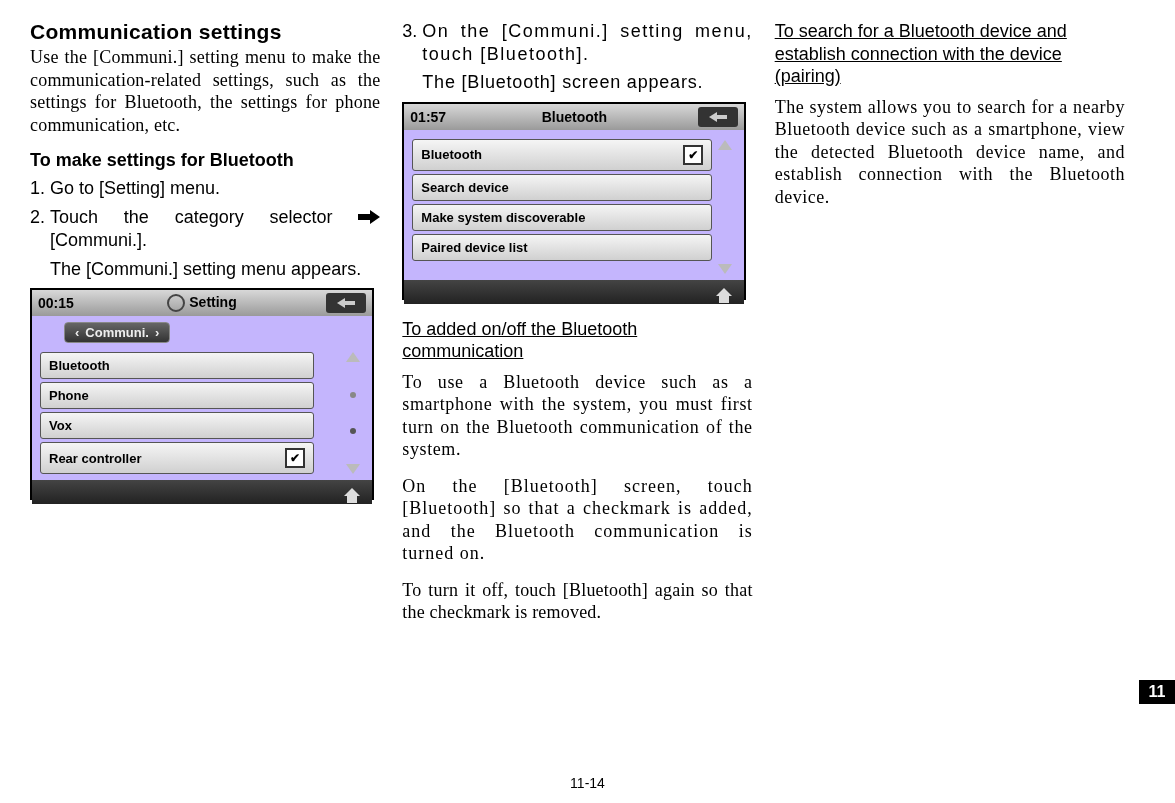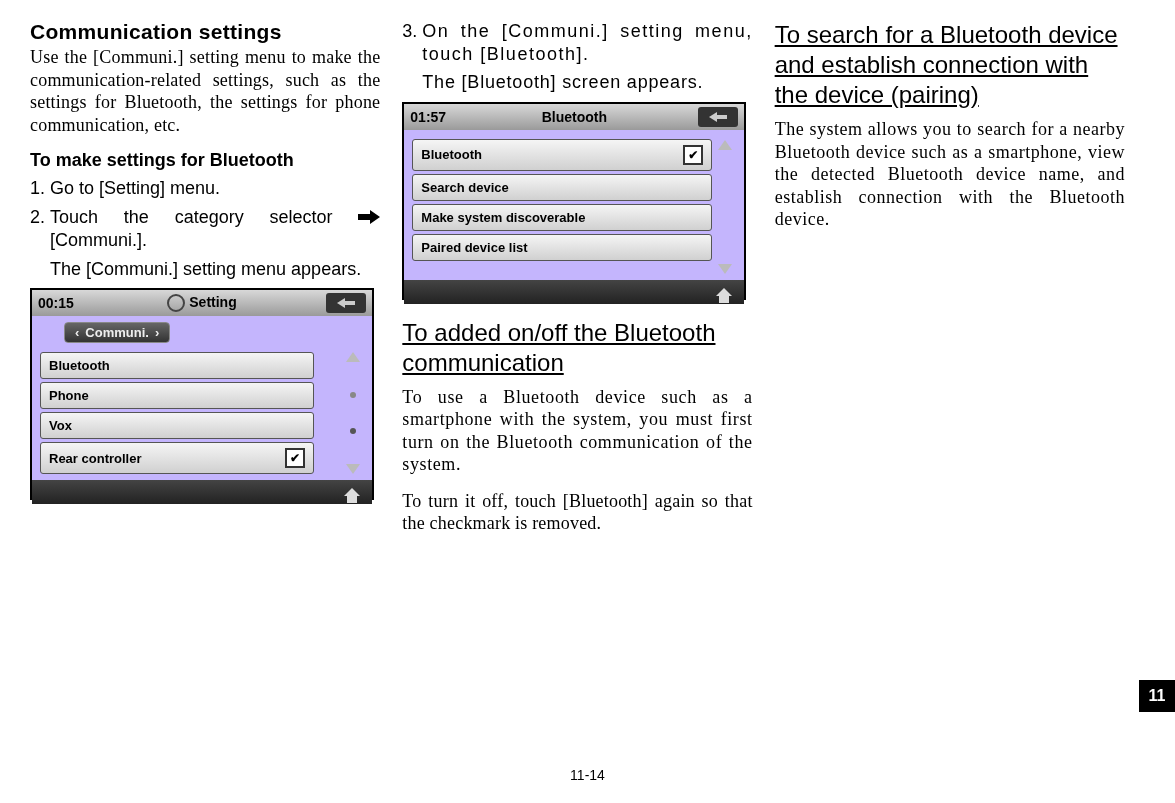--- a/index.html
+++ b/index.html
@@ -58,21 +58,21 @@
   .ol-item {
     font-size: 18px;
     line-height: 1.25;
     margin-bottom: 6px;
     text-align: justify;
   }
   .ol-item-sub {
     margin-top: 6px;
   }
   .underline-heading {
-    font-size: 24px;
+    font-size: 18px;
     text-decoration: underline;
     margin: 18px 0 8px 0;
     line-height: 1.25;
   }
   .arrow {
     display: inline-block;
     vertical-align: middle;
   }
   
   .screen {
@@ -210,31 +210,31 @@
   }
   .home-icon::after {
     content:"";
     position:absolute;
     top:8px; left:-5px;
     width:10px; height:7px;
     background:#ddd;
   }
   .page-number {
     position: absolute;
-    bottom: 20px;
+    bottom: 12px;
     left: 0; right: 0;
     text-align: center;
     font-size: 14px;
   }
   .side-tab {
     position: absolute;
     right: 0;
     top: 680px;
     width: 36px;
-    height: 32px;
+    height: 24px;
     background: #000;
     color: #fff;
     font-weight: bold;
     font-size: 16px;
     display: flex;
     align-items: center;
     justify-content: center;
   }
 </style>
 </head>
@@ -343,20 +343,21 @@
             <div class="tri-down"></div>
           </div>
           <div class="bottom-bar">
             <div class="home-icon"></div>
           </div>
         </div>
       </div>
 
       <div class="underline-heading">To added on/off the Bluetooth communication</div>
       <p class="body-text" style="letter-spacing:0.6px;">To use a Bluetooth device such as a smartphone with the system, you must first turn on the Bluetooth communication of the system.</p>
+      <p class="body-text" style="letter-spacing:1px;">On the [Bluetooth] screen, touch [Bluetooth] so that a checkmark is added, and the Bluetooth communication is turned on.</p>
       <p class="body-text">To turn it off, touch [Bluetooth] again so that the checkmark is removed.</p>
     </div>
 
     <div class="col">
       <div class="underline-heading" style="margin-top:0;">To search for a Bluetooth device and establish connection with the device (pairing)</div>
       <p class="body-text" style="letter-spacing:0.5px;">The system allows you to search for a nearby Bluetooth device such as a smartphone, view the detected Bluetooth device name, and establish connection with the Bluetooth device.</p>
     </div>
   </div>
 </div>
 

